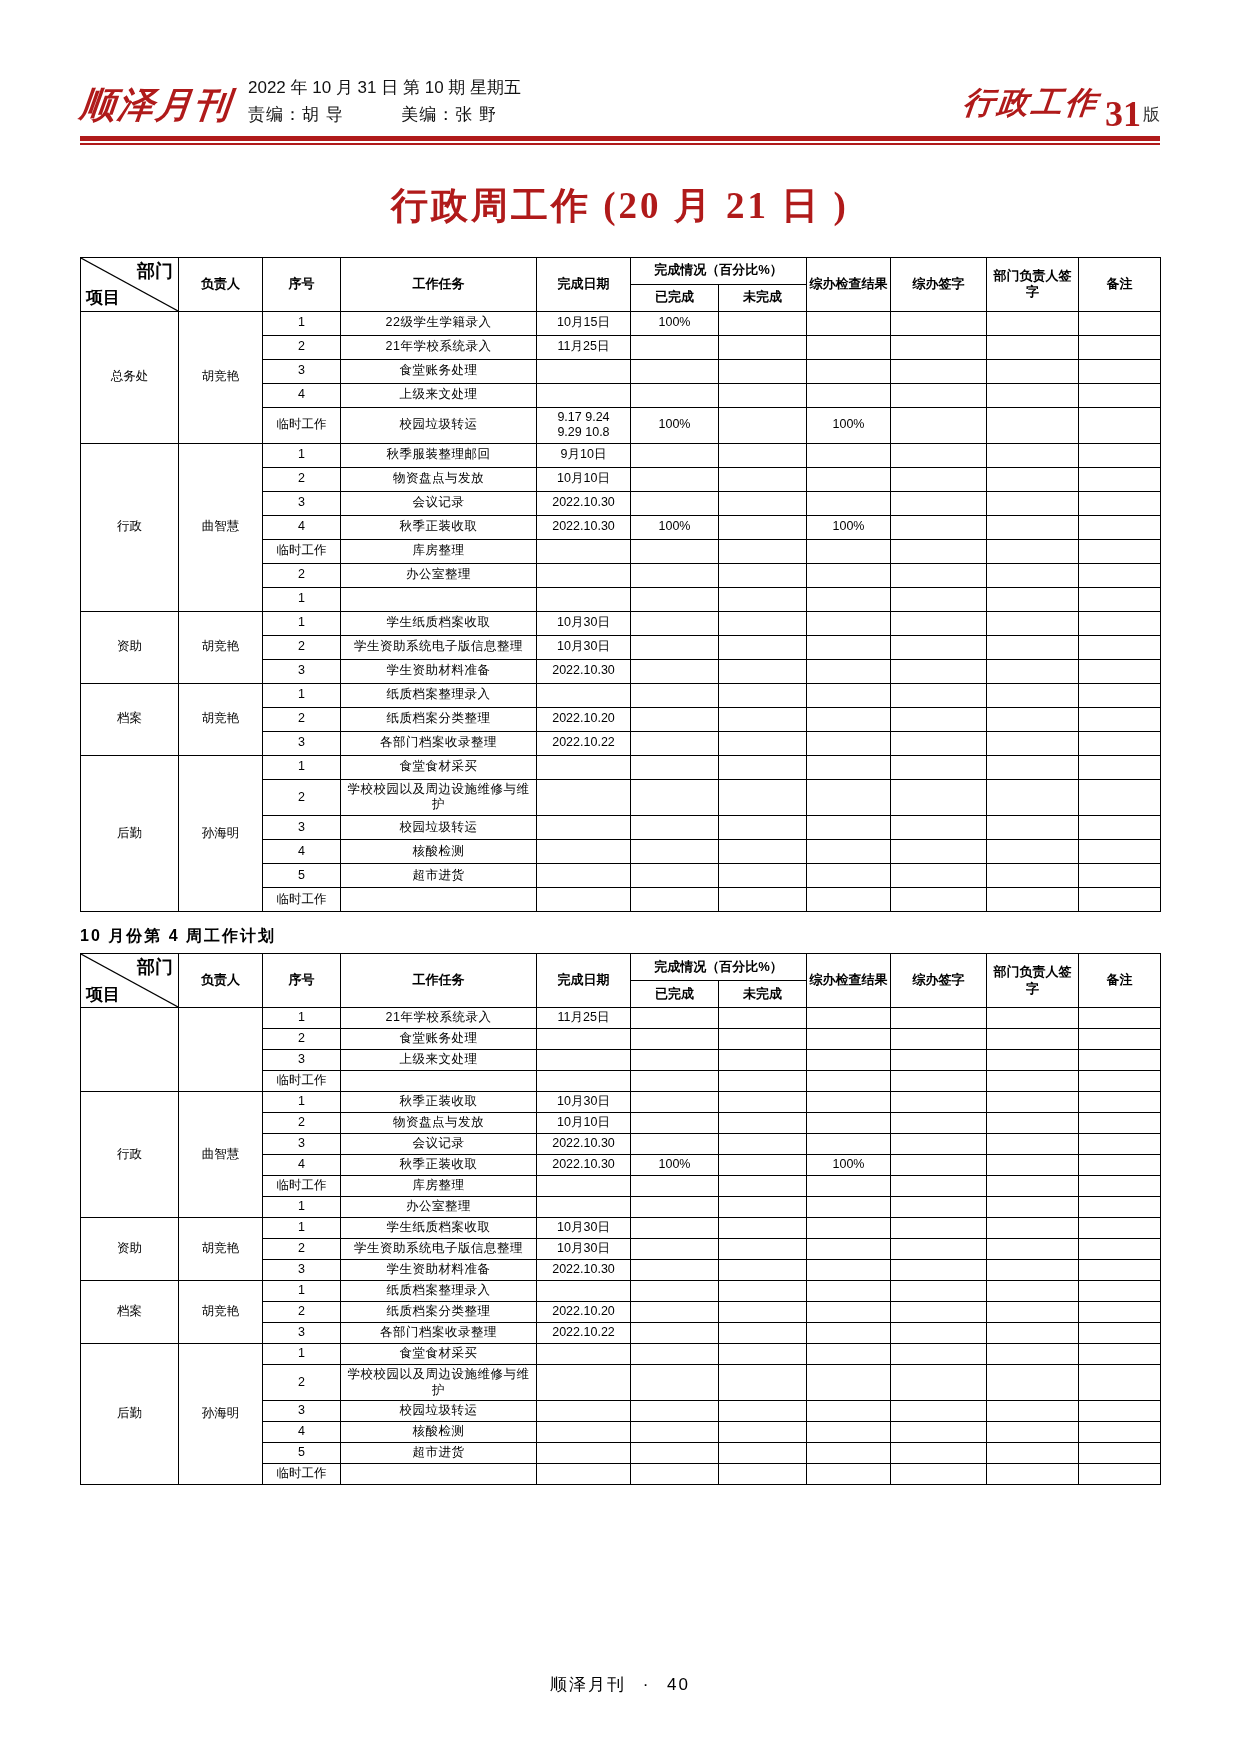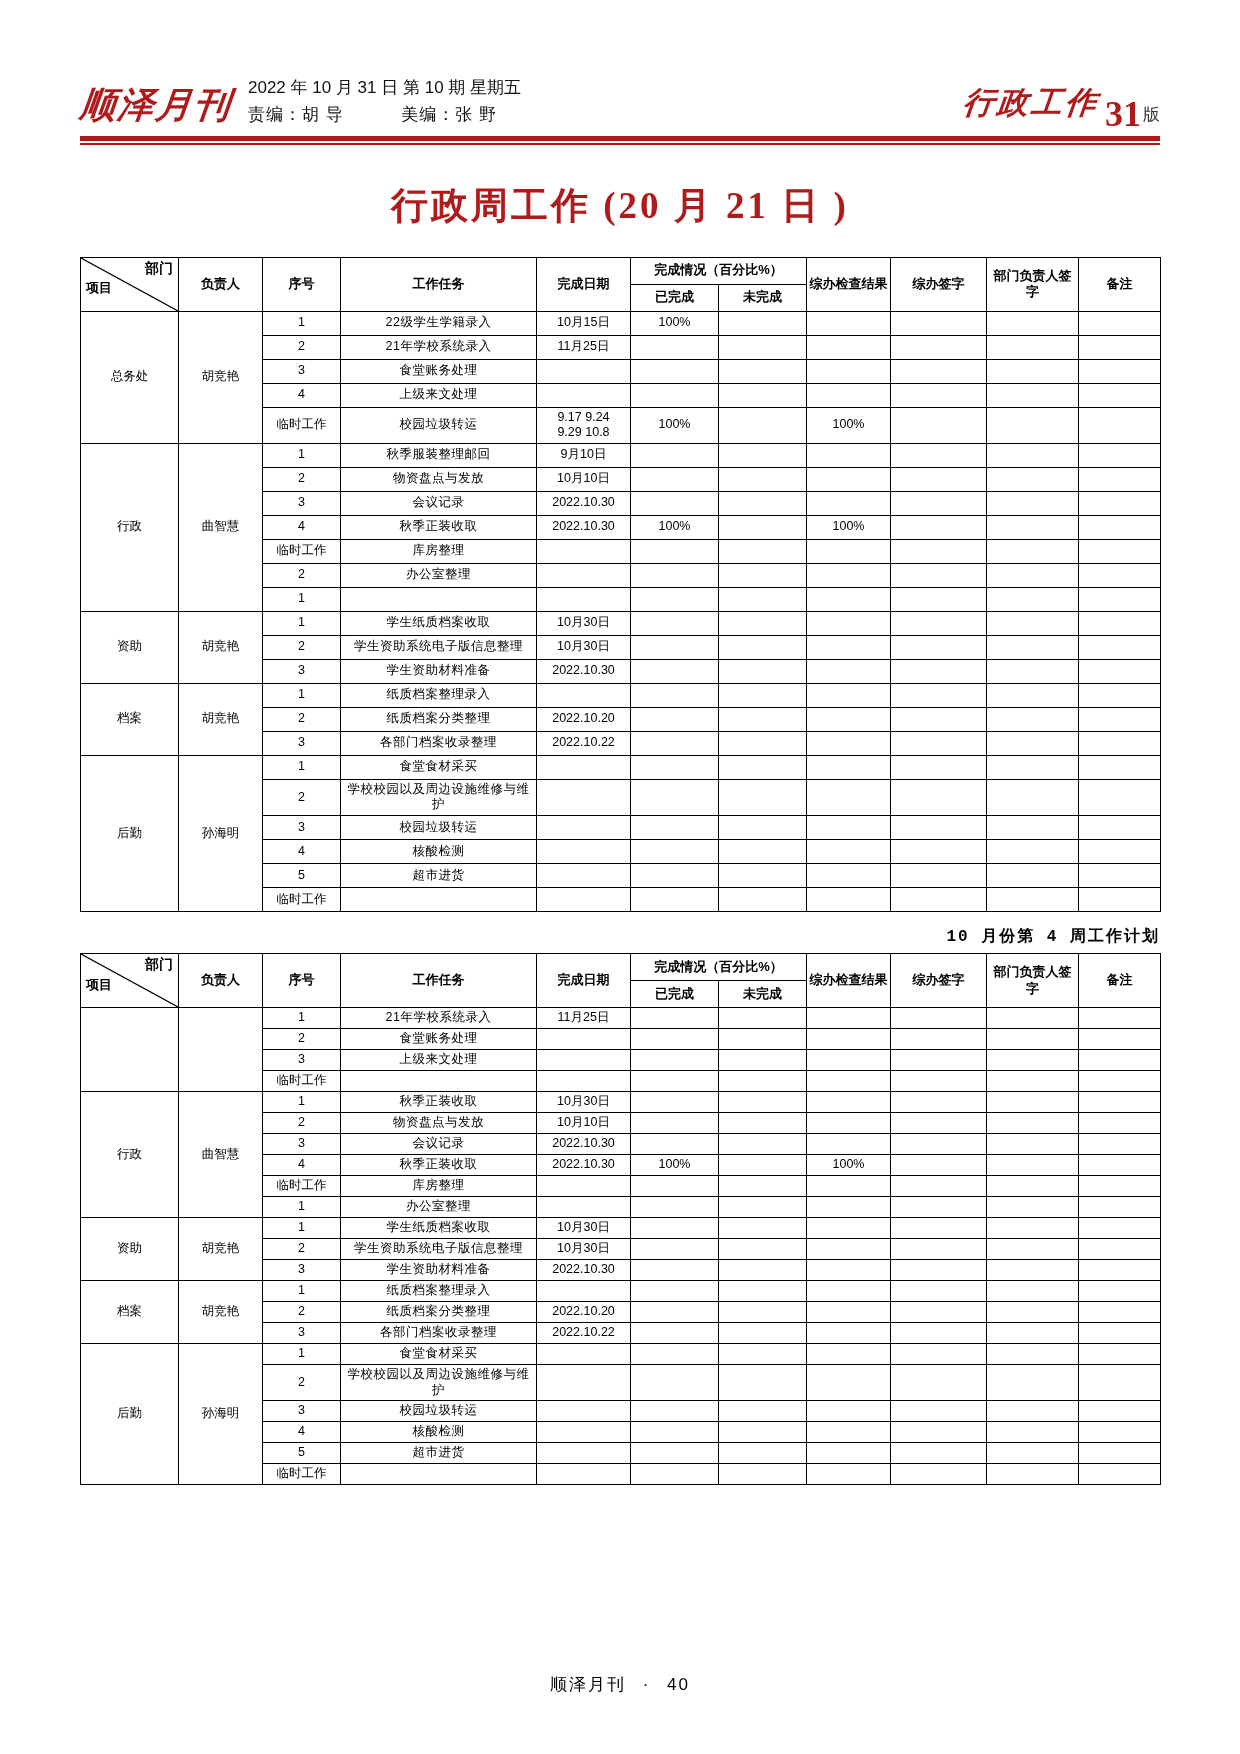--- a/index.html
+++ b/index.html
@@ -143,47 +143,47 @@
   .corner .diag {
     position: absolute;
     inset: 0;
     width: 100%;
     height: 100%;
   }
   .corner .tr {
     position: absolute;
     top: 2px;
     right: 5px;
-    font-size: 14px;
+    font-size: 18px;
     font-weight: bold;
   }
   .corner .bl {
     position: absolute;
-    bottom: 14px;
+    bottom: 2px;
     left: 5px;
-    font-size: 13px;
+    font-size: 17px;
     font-weight: bold;
   }
   td.dept, td.owner {
     font-weight: bold;
     font-size: 13px;
   }
   td.seq { font-weight: bold; }
   td.tmp { font-weight: bold; font-size: 12px; }
   td.task { letter-spacing: 0.5px; }
   td.pct { font-weight: bold; }
   .nowrap { white-space: nowrap; }
 
   .midtitle {
-    text-align: right;
+    text-align: left;
     font-weight: bold;
     font-size: 16px;
     letter-spacing: 2px;
     margin: 14px 0 6px 0;
-    font-family: Liberation Mono, monospace;
+    font-family: Liberation Sans, sans-serif;
   }
 
   .footer {
     position: absolute;
     left: 0;
     right: 0;
     bottom: 58px;
     text-align: center;
     font-size: 17px;
     letter-spacing: 2px;

